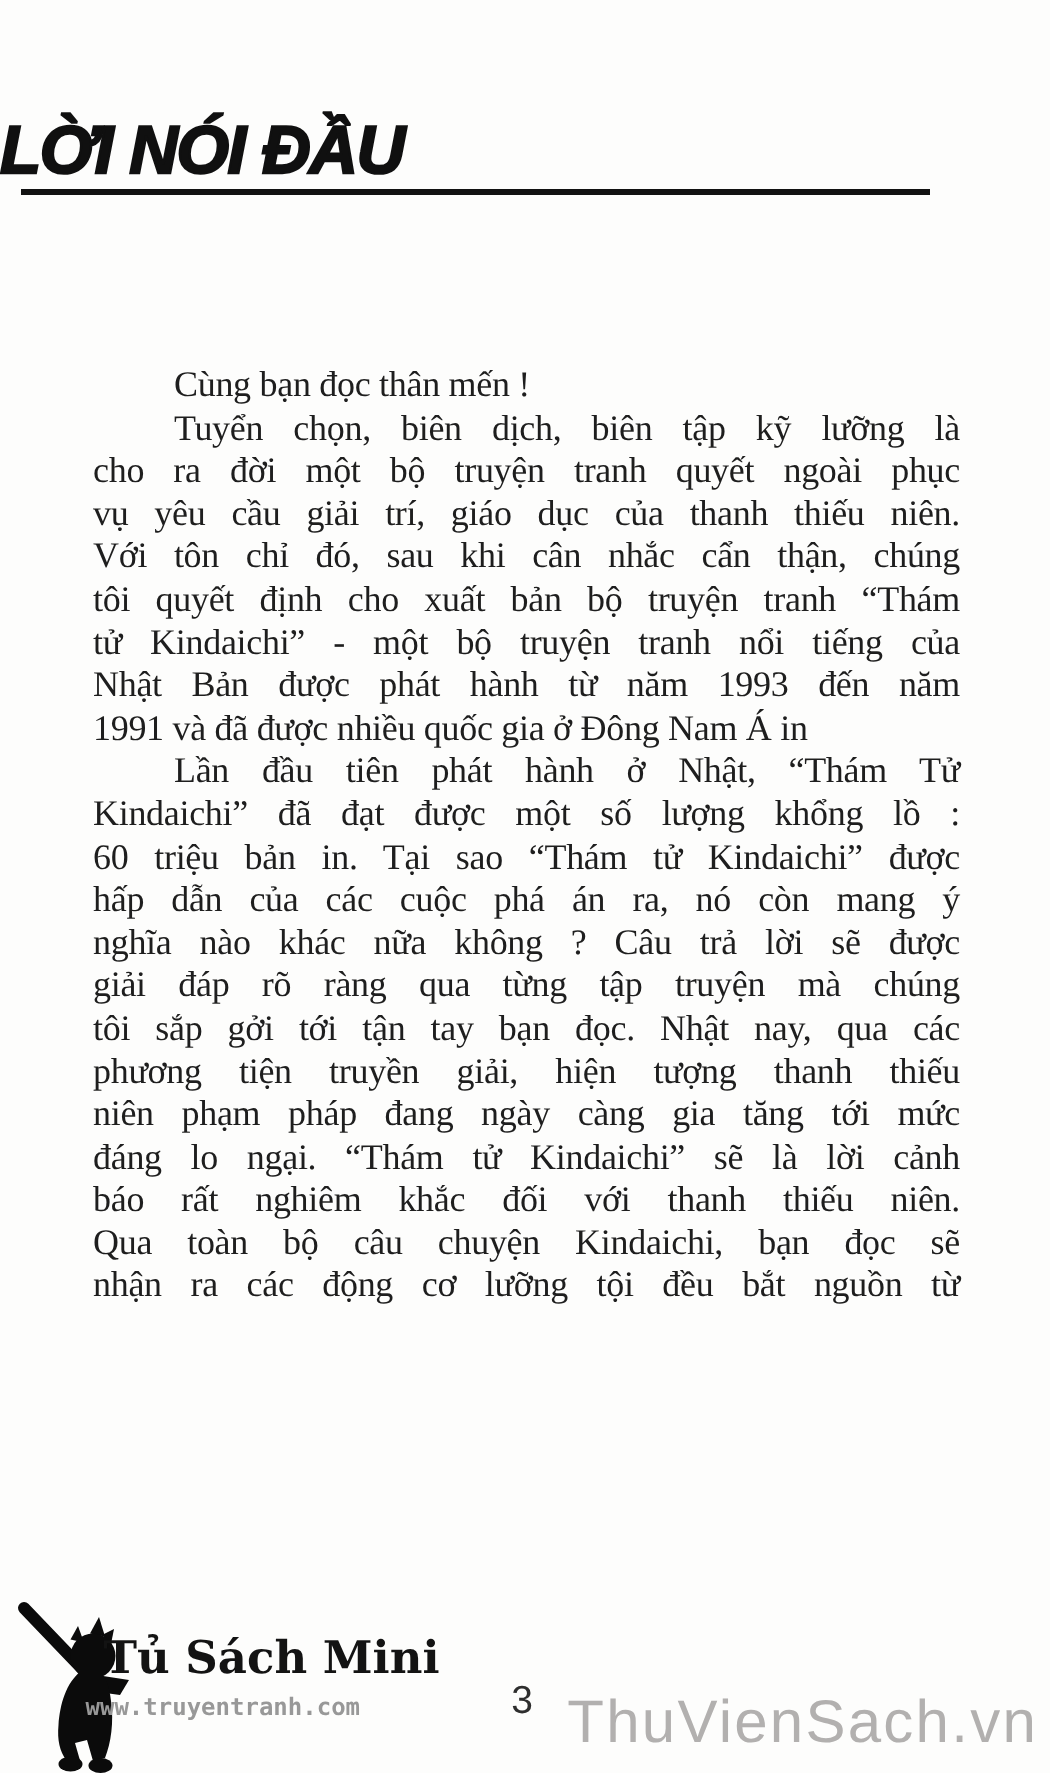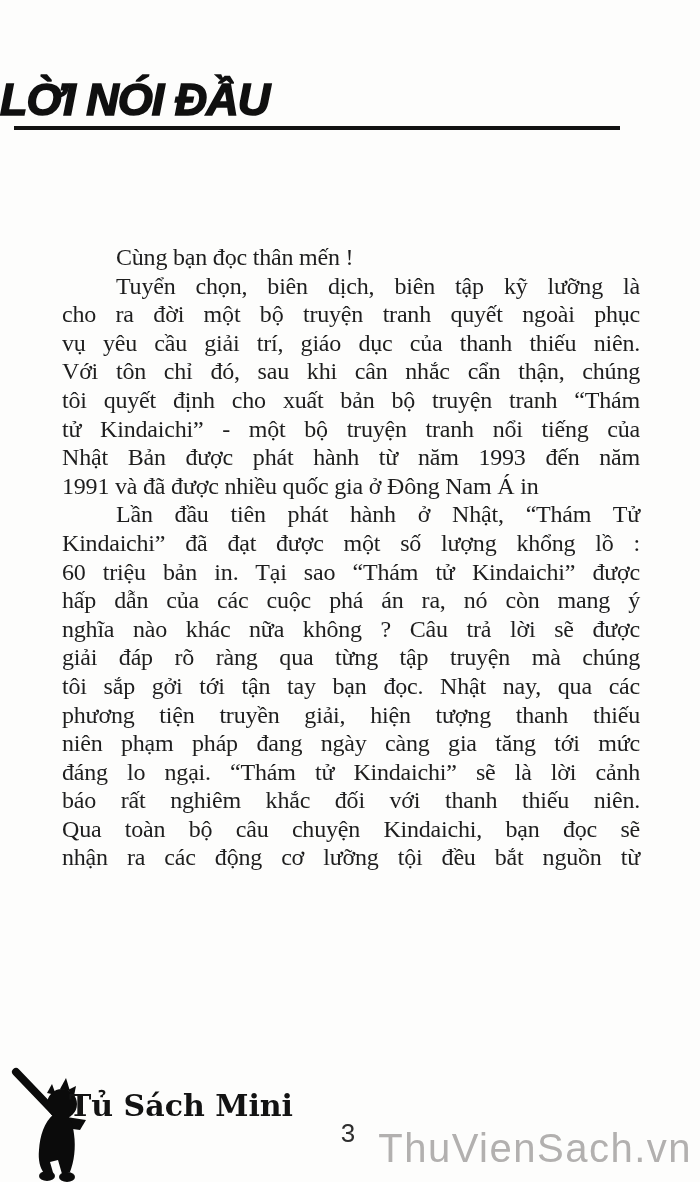--- a/index.html
+++ b/index.html
@@ -153,18 +153,19 @@
     <polygon points="50,52 76,56 70,66 48,63" fill="#0b0b0b"></polygon>
 
     <path d="M44,50 C34,58 30,72 29,86 C28,96 30,104 34,109 L44,112 L40,98 L48,96 L52,110 L60,108 C64,98 66,84 64,70 C63,60 60,53 56,50 Z" fill="#0b0b0b"></path>
 
     <ellipse cx="37" cy="112" rx="8" ry="5" fill="#0b0b0b"></ellipse>
     <ellipse cx="57" cy="113" rx="8" ry="5" fill="#0b0b0b"></ellipse>
   </svg>
 
   <div class="series-name">Tủ Sách Mini</div>
 
+  <div class="publisher-site">www.truyentranh.com</div>
 
   <div class="page-number">3</div>
 
   <div class="watermark">ThuVienSach.vn</div>
 
 </div>
 
 </body></html>

